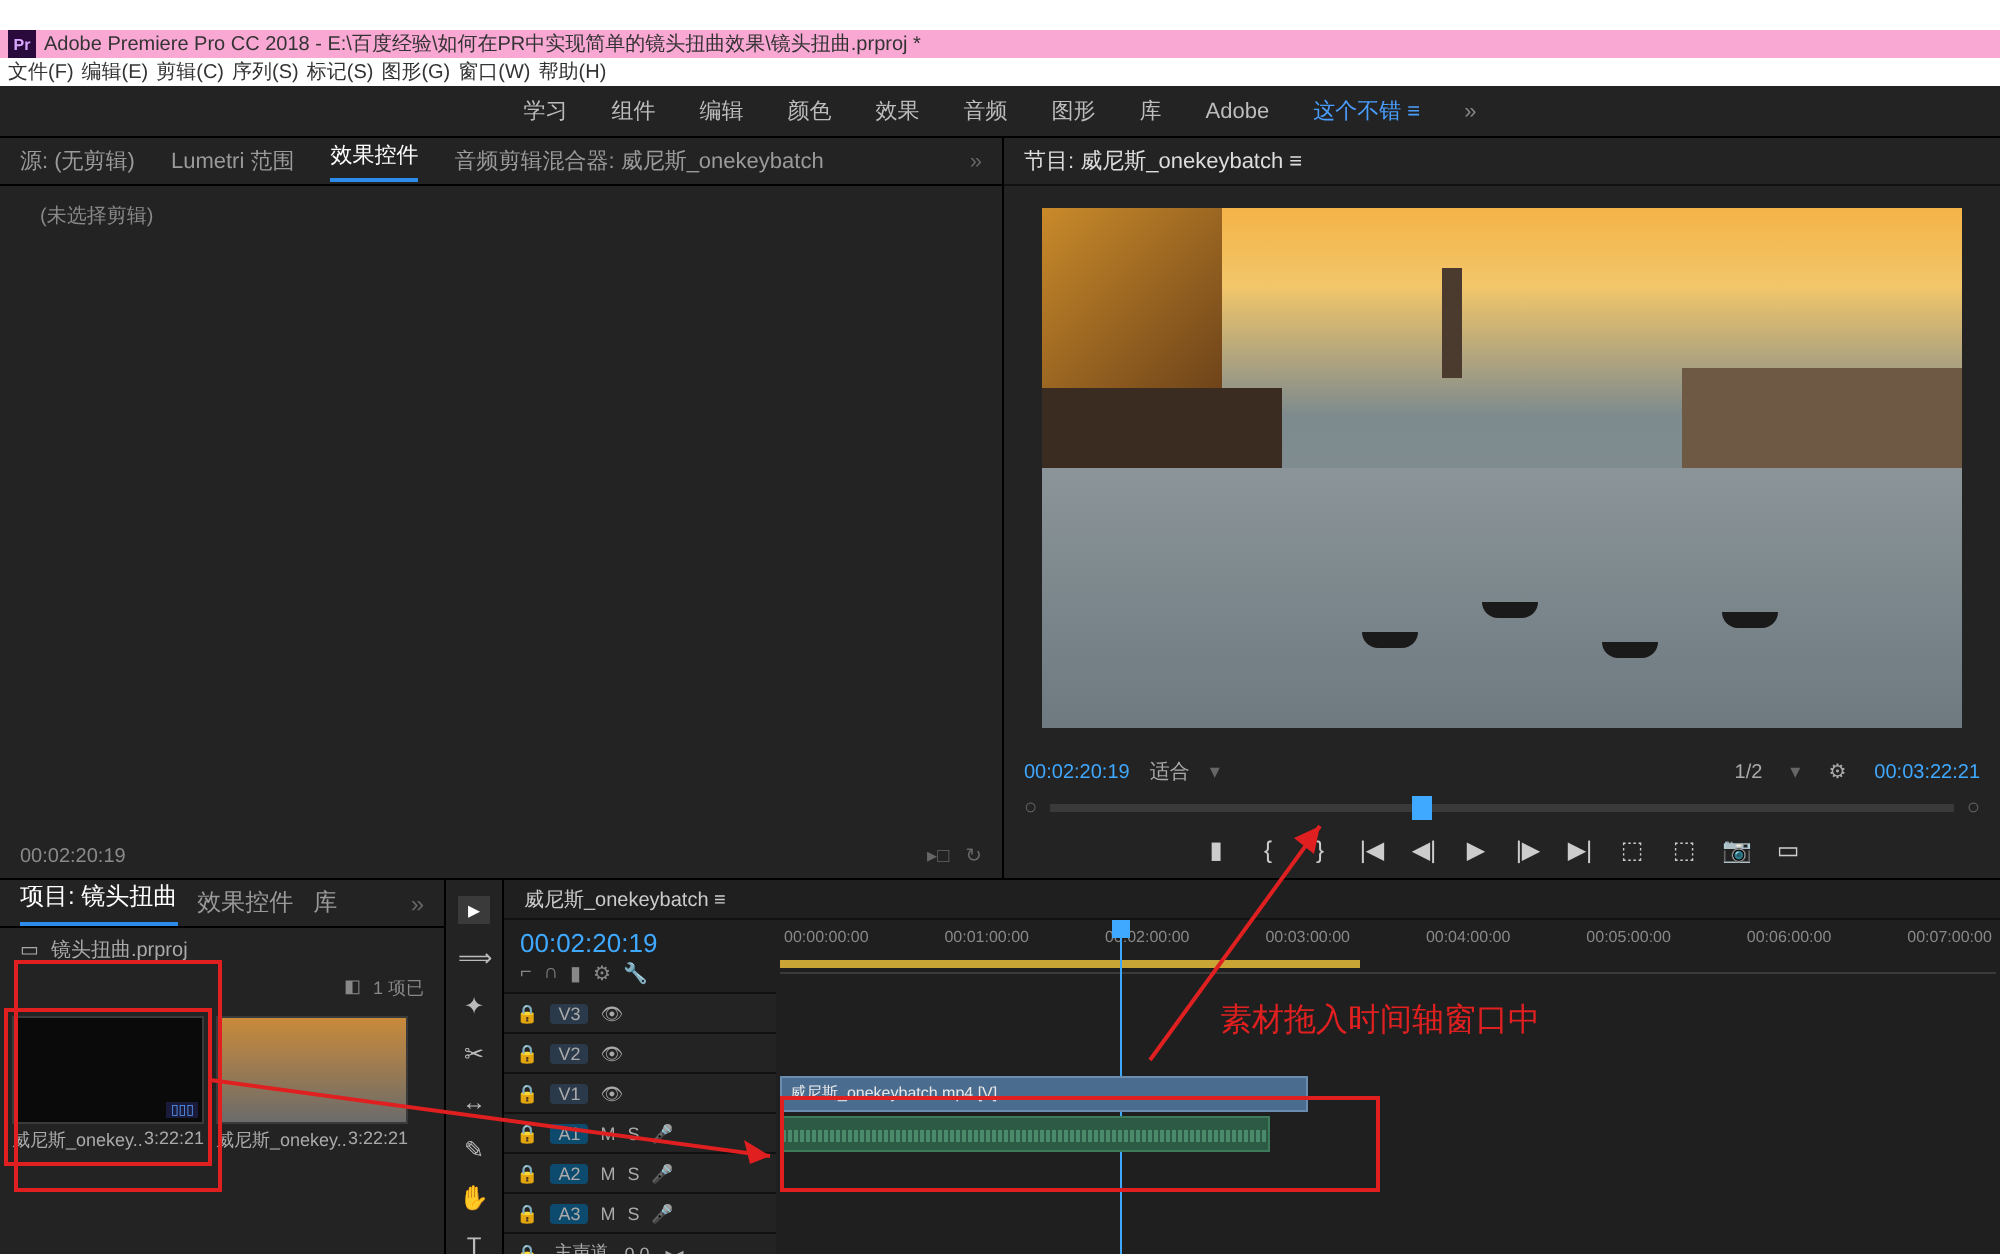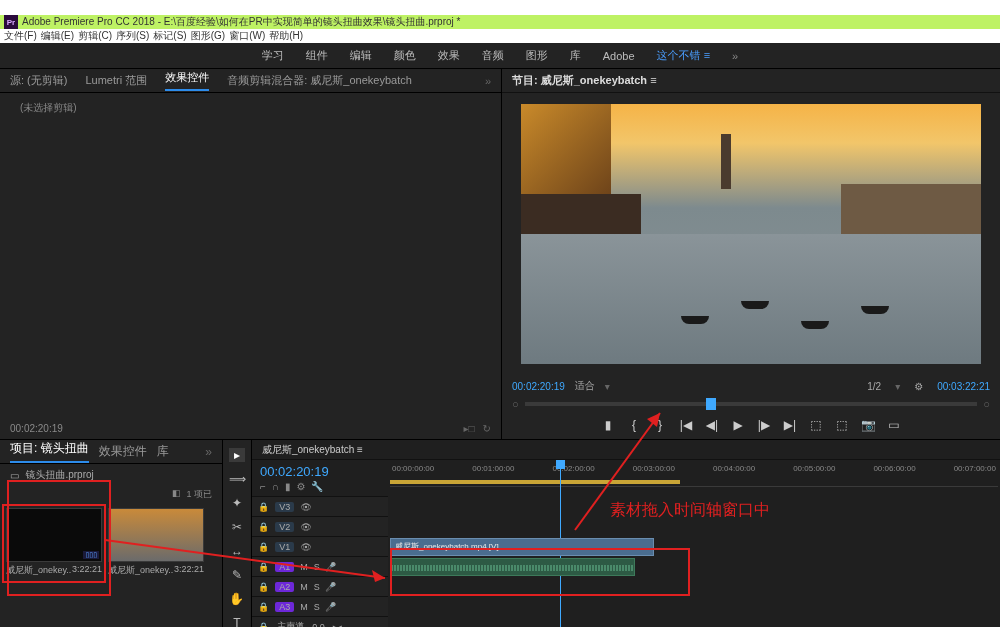--- a/index.html
+++ b/index.html
@@ -1,35 +1,35 @@
 <!DOCTYPE html>
 <html><head>
 <meta charset="utf-8">
 <style>
 * { margin:0; padding:0; box-sizing:border-box; font-family:"Microsoft YaHei",Arial,sans-serif; }
 body { background:#fff; width:1000px; height:627px; overflow:hidden; font-size:11px; color:#c8c8c8; }
 .app { width:1000px; height:627px; display:flex; flex-direction:column; }
-.titlebar { height:18px; background:#bef264; display:flex; align-items:center; padding:0 4px; color:#333; font-size:10px;margin-top:15px; }
+.titlebar { height:18px; background:#f9a8d4; display:flex; align-items:center; padding:0 4px; color:#333; font-size:10px;margin-top:15px; }
 .pr-badge { width:14px; height:14px; background:#2a0a3c; color:#d9a7ff; display:flex; justify-content:center; align-items:center; font-size:8px; font-weight:bold; margin-right:4px; }
 .menubar { height:18px; background:#fff; display:flex; align-items:center; padding:0 4px; color:#333; font-size:10px; gap:4px; }
 .menubar span { cursor:default; }
 .darkwrap { flex:1; background:#1c1c1c; display:flex; flex-direction:column; }
 .workspace-tabs { height:26px; background:#232323; display:flex; justify-content:center; align-items:center; gap:22px; font-size:11px; color:#bcbcbc; border-bottom:1px solid #000; }
 .workspace-tabs .tab.active { color:#4a9eff; }
 .workspace-tabs .more { color:#888; }
 .mid { flex:0 0 370px; display:flex; }
 .src-panel { flex:0 0 502px; background:#232323; display:flex; flex-direction:column; border-right:1px solid #000; }
 .panel-tabs { height:24px; display:flex; align-items:center; gap:18px; padding:0 10px; font-size:11px; color:#9a9a9a; border-bottom:1px solid #000; }
 .panel-tabs .t.active { color:#fff; border-bottom:2px solid #2d8ceb; padding-bottom:4px; }
 .panel-tabs .ex { margin-left:auto; color:#666; }
 .hint { padding:8px 20px; color:#888; font-size:10px; }
 .src-footer { margin-top:auto; height:22px; display:flex; align-items:center; padding:0 10px; font-size:10px; color:#8a8a8a; }
 .src-footer .r { margin-left:auto; display:flex; gap:8px; color:#666; }
 .prog-panel { flex:1; background:#232323; display:flex; flex-direction:column; }
-.prog-panel .ptitle { height:24px; display:flex; align-items:center; padding:0 10px; font-size:11px; color:#ddd; border-bottom:1px solid #111;font-weight:bold; }
+.prog-panel .ptitle { height:24px; display:flex; align-items:center; padding:0 10px; font-size:11px; color:#ddd; border-bottom:1px solid #111; }
 .monitor { flex:1; display:flex; justify-content:center; align-items:center; padding:6px; }
 .monitor .frame { width:460px; height:260px; background:linear-gradient(to bottom,#f5b347 0%,#f2c66a 15%,#7d8a8e 40%,#8a9396 100%); position:relative; overflow:hidden; }
 .sky-left { position:absolute; left:0; top:0; width:90px; height:130px; background:linear-gradient(135deg,#c98a2a,#5a3416); }
 .bld-l { position:absolute; left:0; bottom:0; width:120px; height:170px; background:#3b2c22; }
 .bld-r { position:absolute; right:0; bottom:60px; width:140px; height:120px; background:#6e5a44; }
 .water { position:absolute; left:0; right:0; bottom:0; height:130px; background:linear-gradient(to bottom,#8a9499,#6e7a80); }
 .boat { position:absolute; bottom:40px; width:28px; height:8px; background:#1a1a1a; border-radius:0 0 14px 14px; }
 .b1{left:160px} .b2{left:220px;bottom:55px} .b3{left:280px;bottom:35px} .b4{left:340px;bottom:50px}
 .tower { position:absolute; left:200px; top:30px; width:10px; height:55px; background:#4a3b2e; }
 .prog-bar { height:22px; display:flex; align-items:center; padding:0 10px; font-size:10px; gap:10px; }
@@ -71,21 +71,21 @@
 .yellowbar { position:absolute; left:2px; right:320px; top:20px; height:4px; background:#c9a536; }
 .tl-ruler .line { position:absolute; left:2px; right:2px; top:26px; height:1px; background:#3a3a3a; }
 .playhead { position:absolute; left:172px; top:0; bottom:-190px; width:1px; background:#3fa9ff; }
 .playhead::before { content:""; position:absolute; top:0; left:-4px; width:9px; height:9px; background:#3fa9ff; }
 
 .tracks { flex:1; display:flex; position:relative; }
 .trk-labels { flex:0 0 136px; background:#232323; font-size:9px; }
 .trk { height:20px; display:flex; align-items:center; gap:6px; padding:0 6px; border-top:1px solid #111; color:#aaa; }
 .trk .lock,.trk .nm,.trk .eye,.trk .m,.trk .s { cursor:pointer; }
 .trk .nm { background:#2a3a4a; padding:0 4px; border-radius:2px; }
-.trk.audio .nm { background:#6d28d9; }
+.trk.audio .nm { background:#0c4a6e; }
 .trk-content { flex:1; position:relative; }
 .clip { position:absolute; height:18px; background:#4a6d8f; border:1px solid #6a8daf; font-size:8px; color:#e8e8e8; padding:0 4px; overflow:hidden; line-height:16px; }
 .clip.audio { background:#2d5a44; border-color:#3d7a5a; }
 .clip.audio::after { content:""; position:absolute; left:0; right:0; top:6px; height:6px; background:repeating-linear-gradient(90deg,#4a8a6a 0 2px,#2d5a44 2px 3px); }
 .master { height:20px; display:flex; align-items:center; gap:8px; padding:0 6px; border-top:1px solid #111; color:#aaa; font-size:9px; }
 
 .redbox1 { position:absolute; border:2px solid #e02020; pointer-events:none; }
 .annot { position:absolute; color:#e02020; font-size:16px; font-weight:400; pointer-events:none; }
 .arrow { position:absolute; pointer-events:none; }
 .arrow line { stroke:#e02020; stroke-width:2; }

